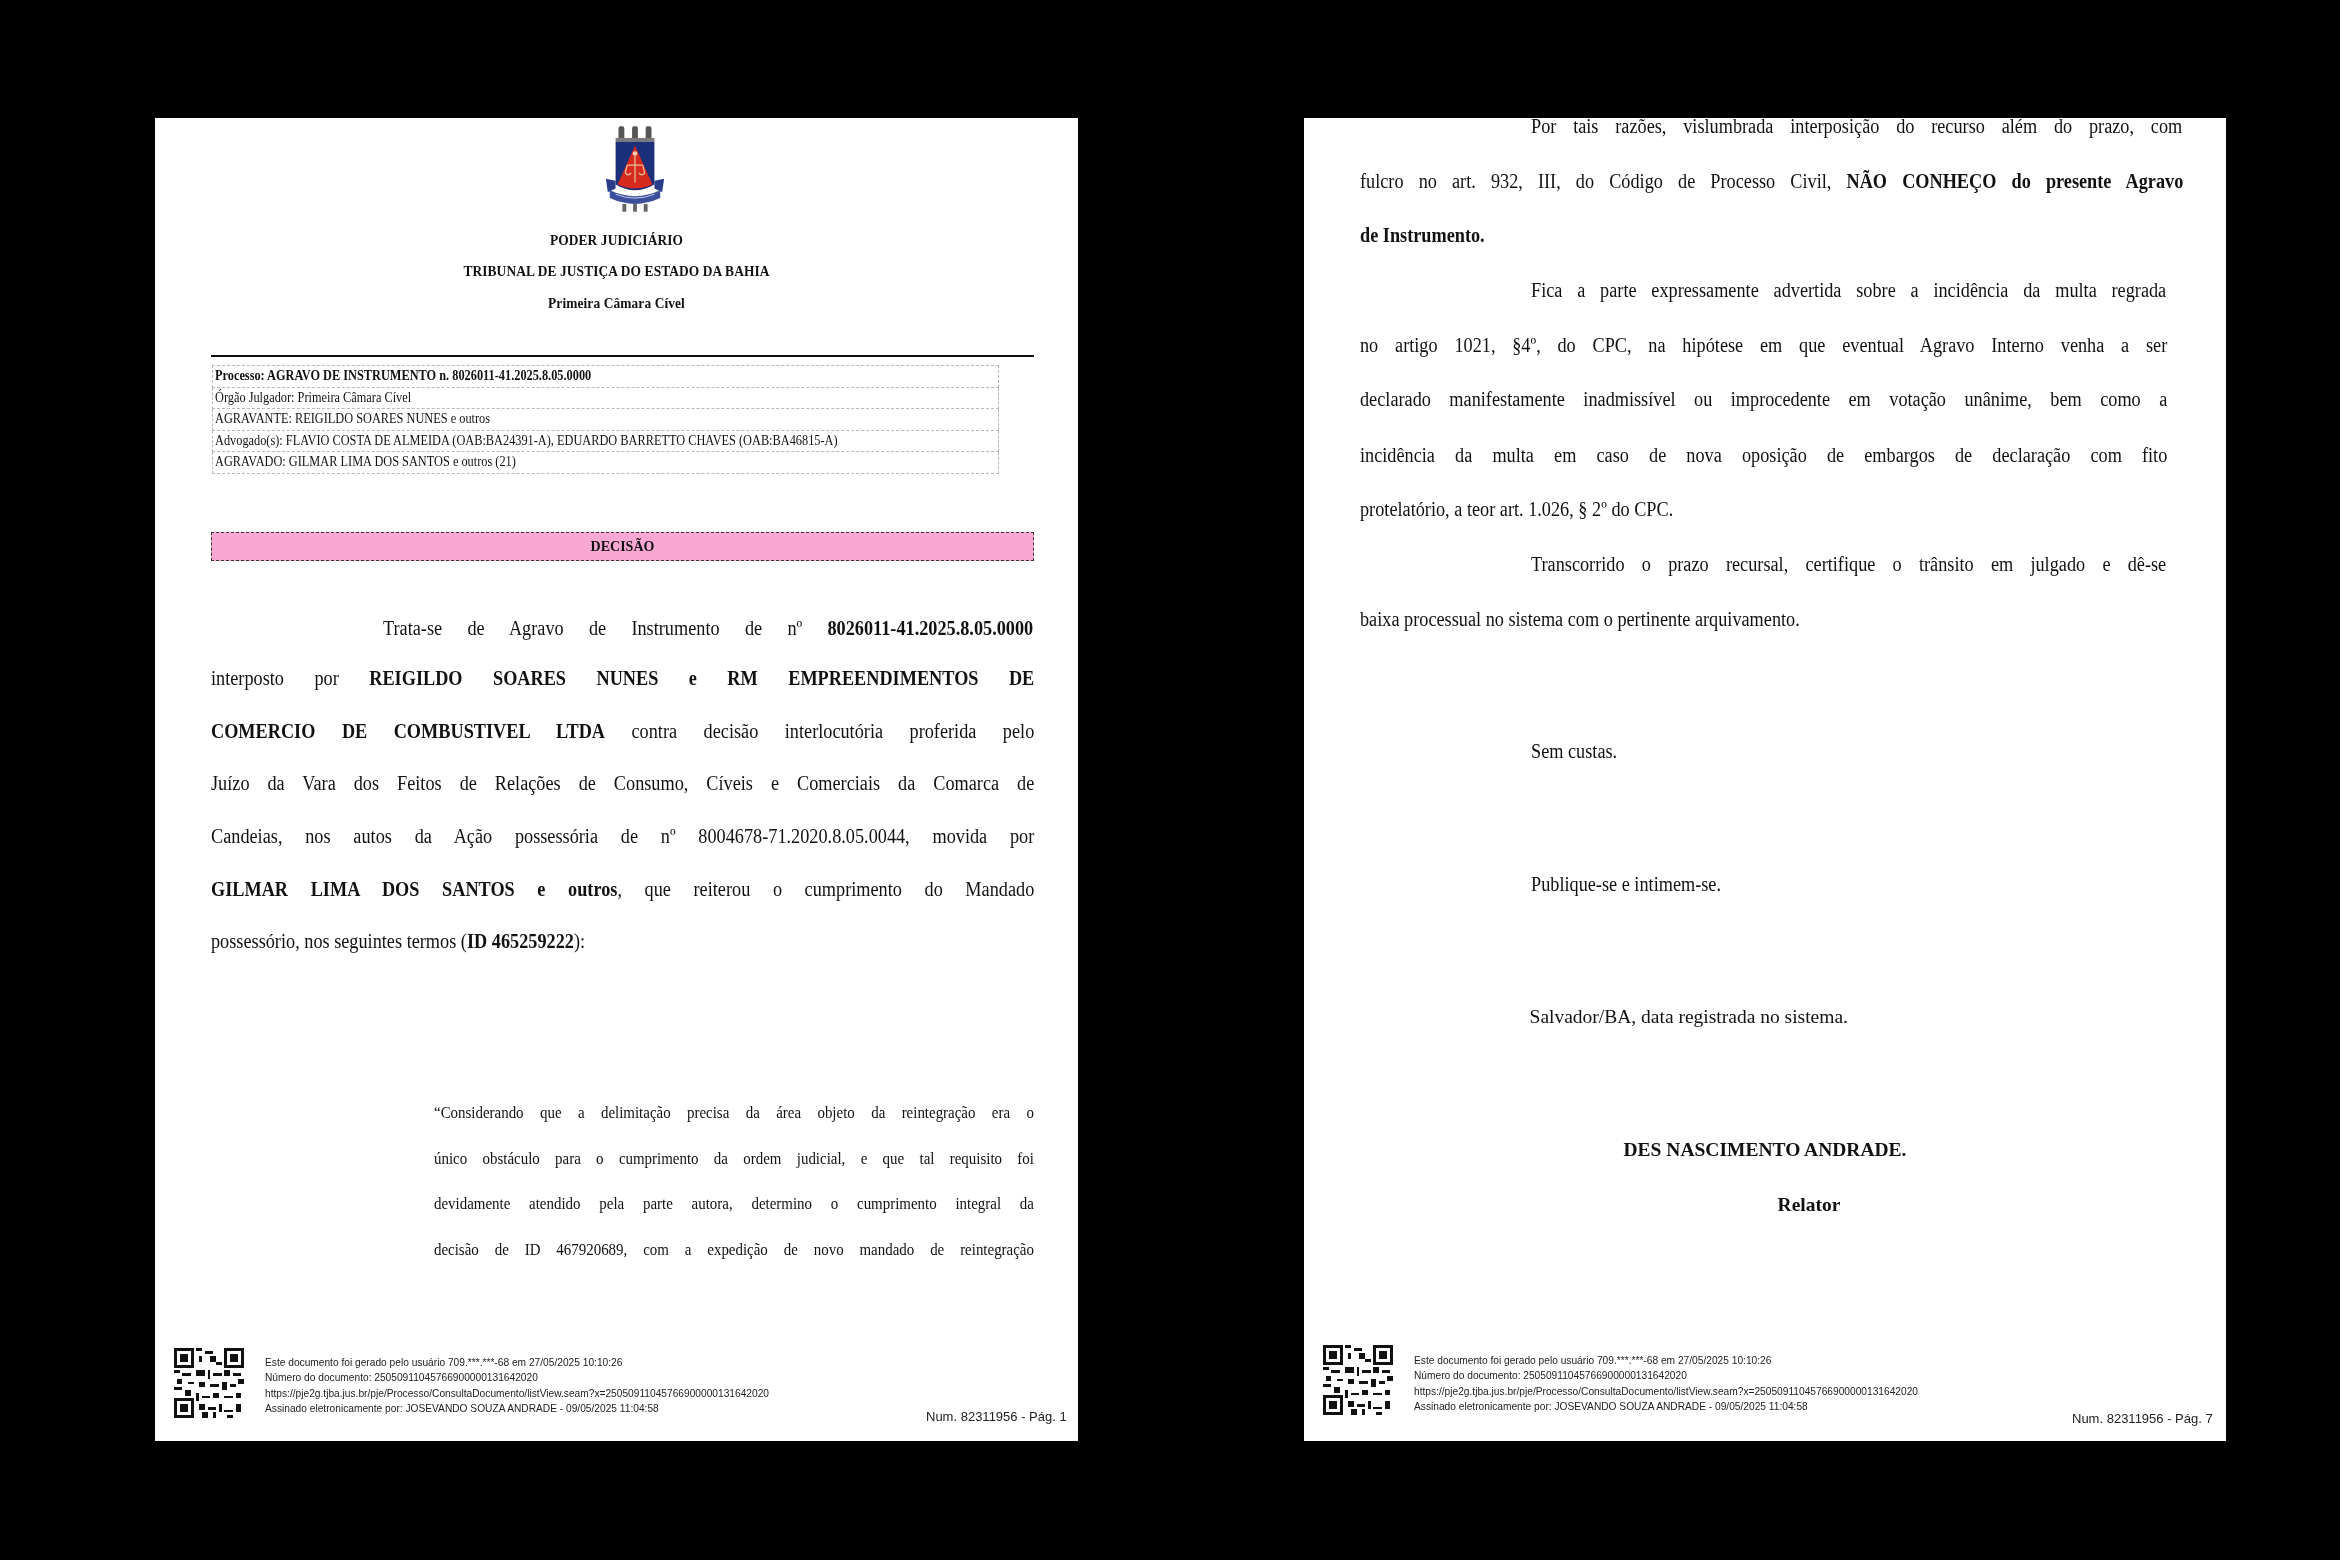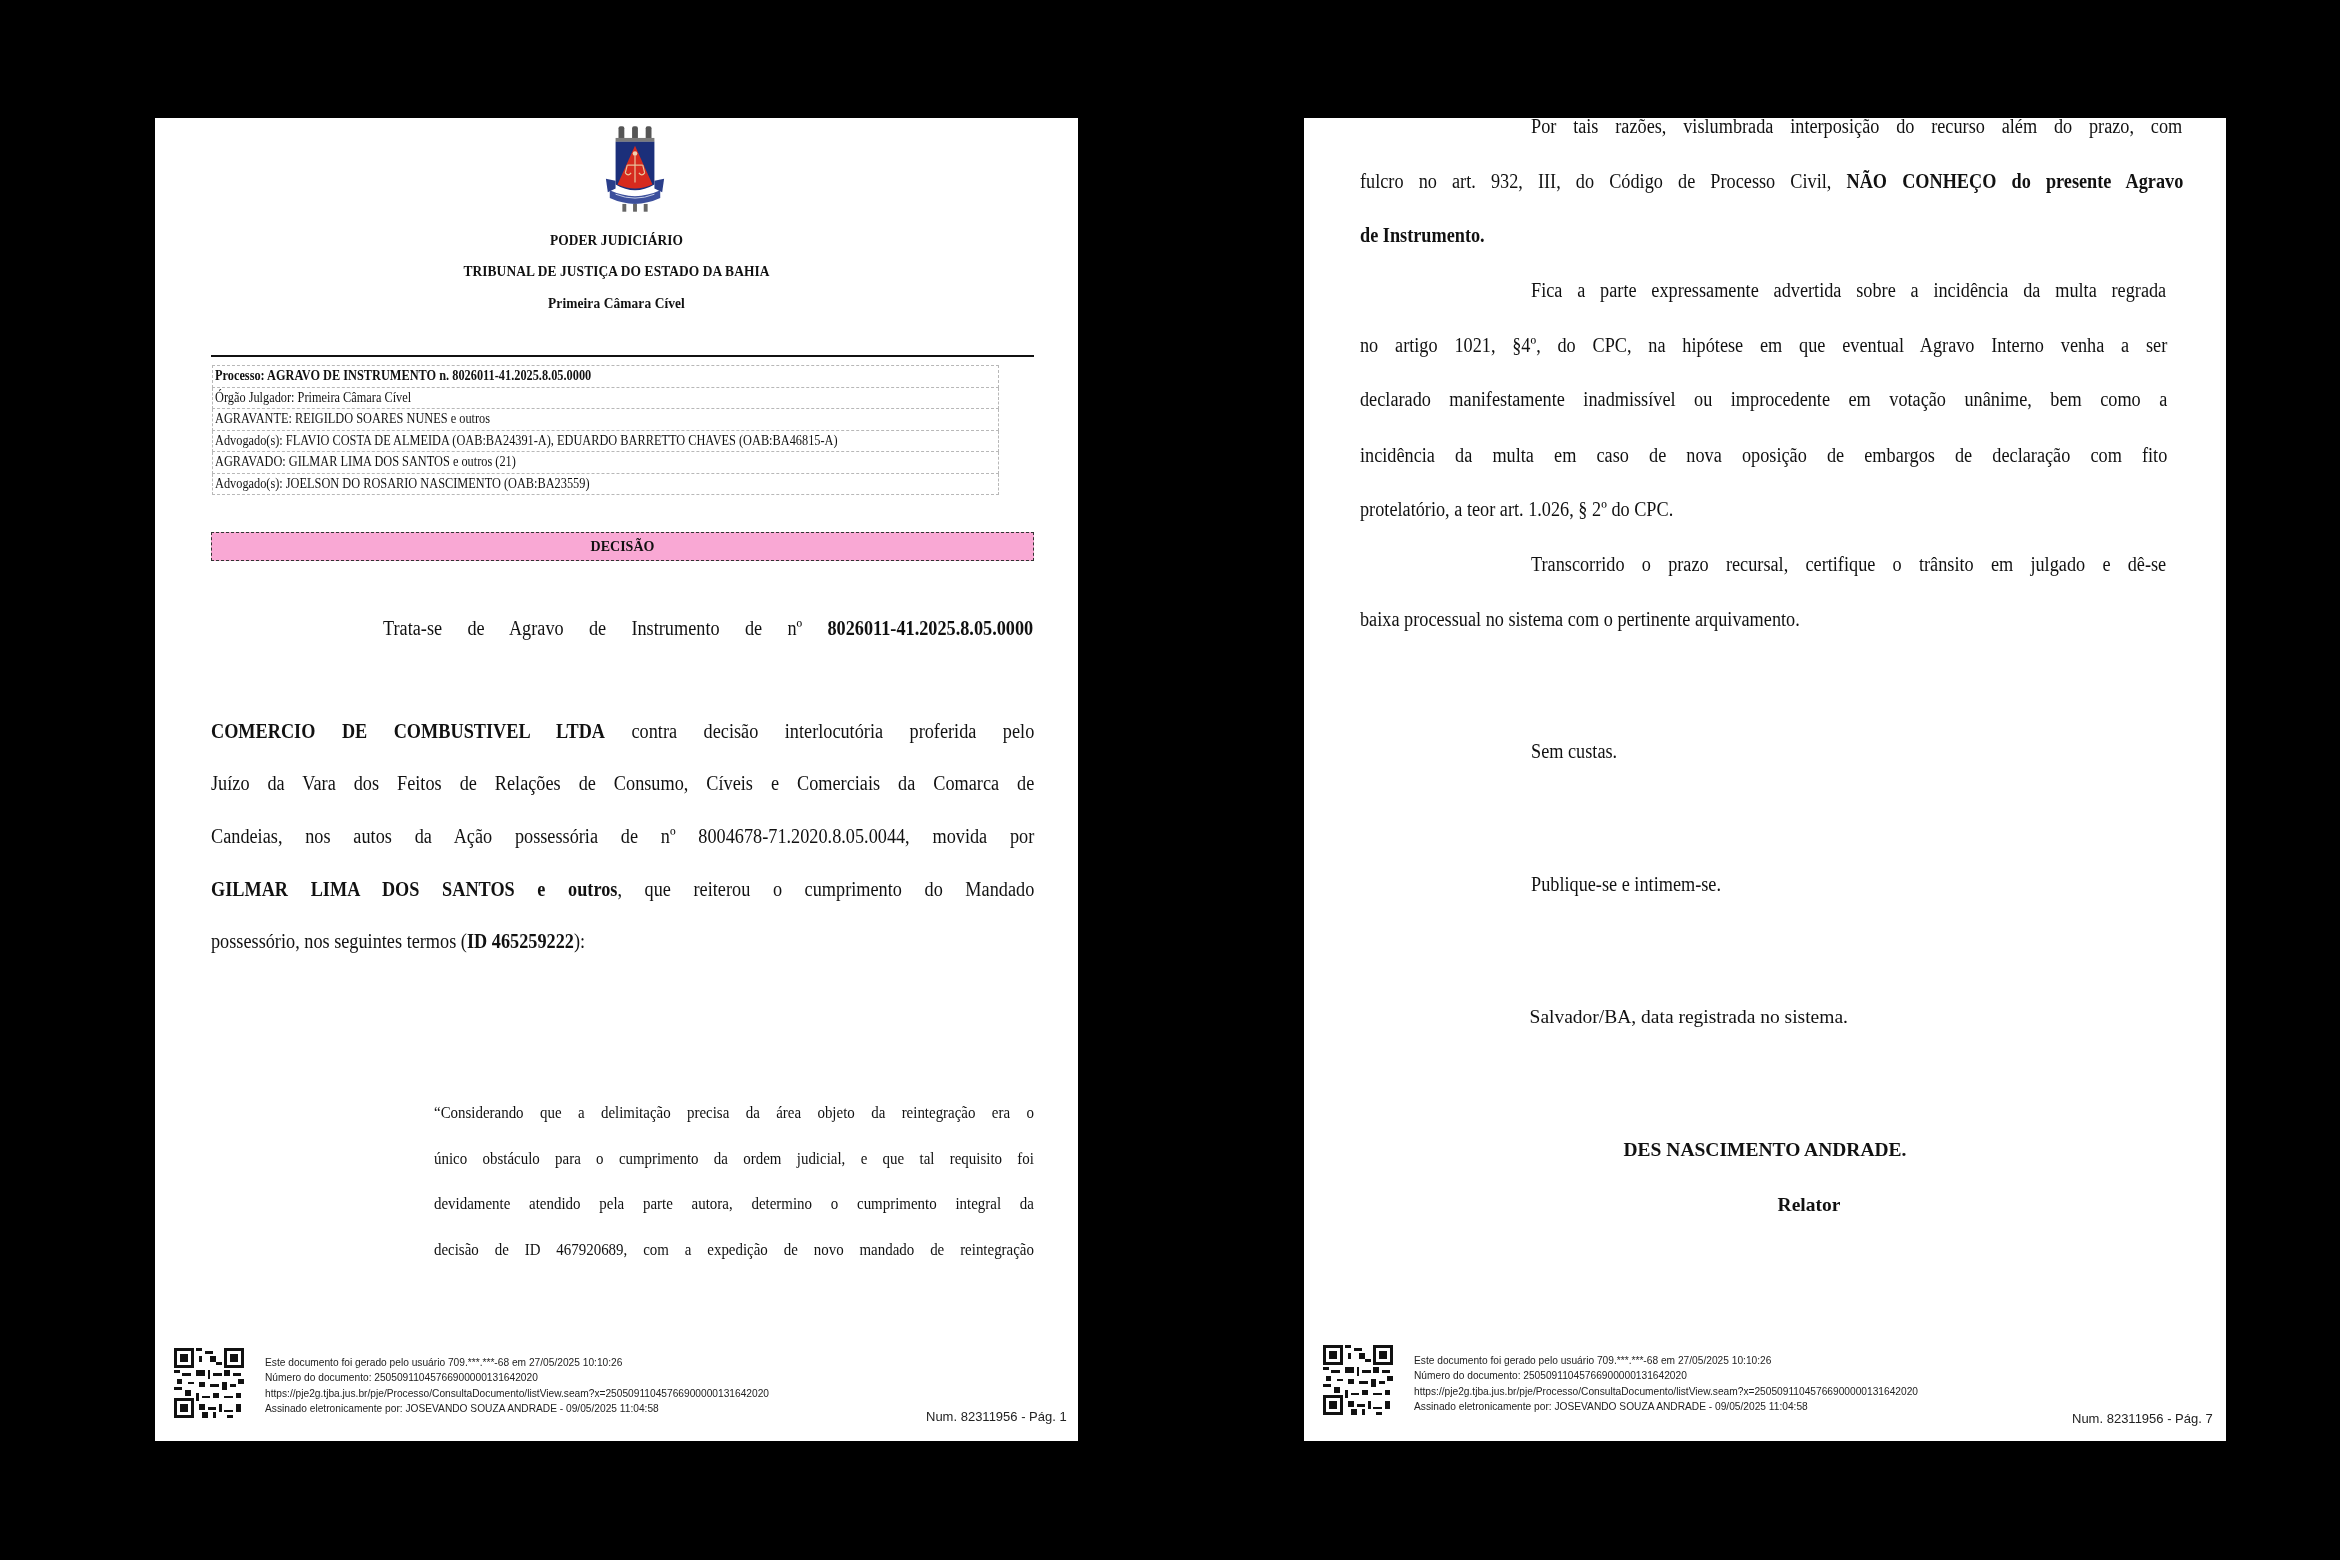--- a/index.html
+++ b/index.html
@@ -140,27 +140,29 @@
   <div class="hdr" style="top:177px;">Primeira Câmara Cível</div>
 
   <div class="hrule"></div>
 
   <div class="proc-box">
     <div class="proc-row"><span>Processo: AGRAVO DE INSTRUMENTO n. 8026011-41.2025.8.05.0000</span></div>
     <div class="proc-row"><span>Órgão Julgador: Primeira Câmara Cível</span></div>
     <div class="proc-row"><span>AGRAVANTE: REIGILDO SOARES NUNES e outros</span></div>
     <div class="proc-row"><span>Advogado(s): FLAVIO COSTA DE ALMEIDA (OAB:BA24391-A), EDUARDO BARRETTO CHAVES (OAB:BA46815-A)</span></div>
     <div class="proc-row"><span>AGRAVADO: GILMAR LIMA DOS SANTOS e outros (21)</span></div>
-    <div class="proc-row"><span>Advogado(s): JOELSON DO ROSARIO NASCIMENTO (OAB:BA23559)</span></div>
   </div>
 
   <div class="decisao-bar">DECISÃO</div>
 
   <div class="line" style="left:228px; top:498px; width:650px;">
     <span class="inner"><span>Trata-se de Agravo de Instrumento de nº </span><b>8026011-41.2025.8.05.0000</b></span>
+  </div>
+  <div class="line" style="left:56px; top:548px; width:823px;">
+    <span class="inner"><span>interposto por </span><b>REIGILDO SOARES NUNES e RM EMPREENDIMENTOS DE</b></span>
   </div>
   <div class="line" style="left:56px; top:601px; width:823px;">
     <span class="inner"><b>COMERCIO DE COMBUSTIVEL LTDA</b><span> contra decisão interlocutória proferida pelo</span></span>
   </div>
   <div class="line" style="left:56px; top:653px; width:823px;">
     <span class="inner">Juízo da Vara dos Feitos de Relações de  Consumo, Cíveis e Comerciais da Comarca de</span>
   </div>
   <div class="line" style="left:56px; top:706px; width:823px;">
     <span class="inner">Candeias, nos autos da Ação possessória de nº 8004678-71.2020.8.05.0044, movida por</span>
   </div>

